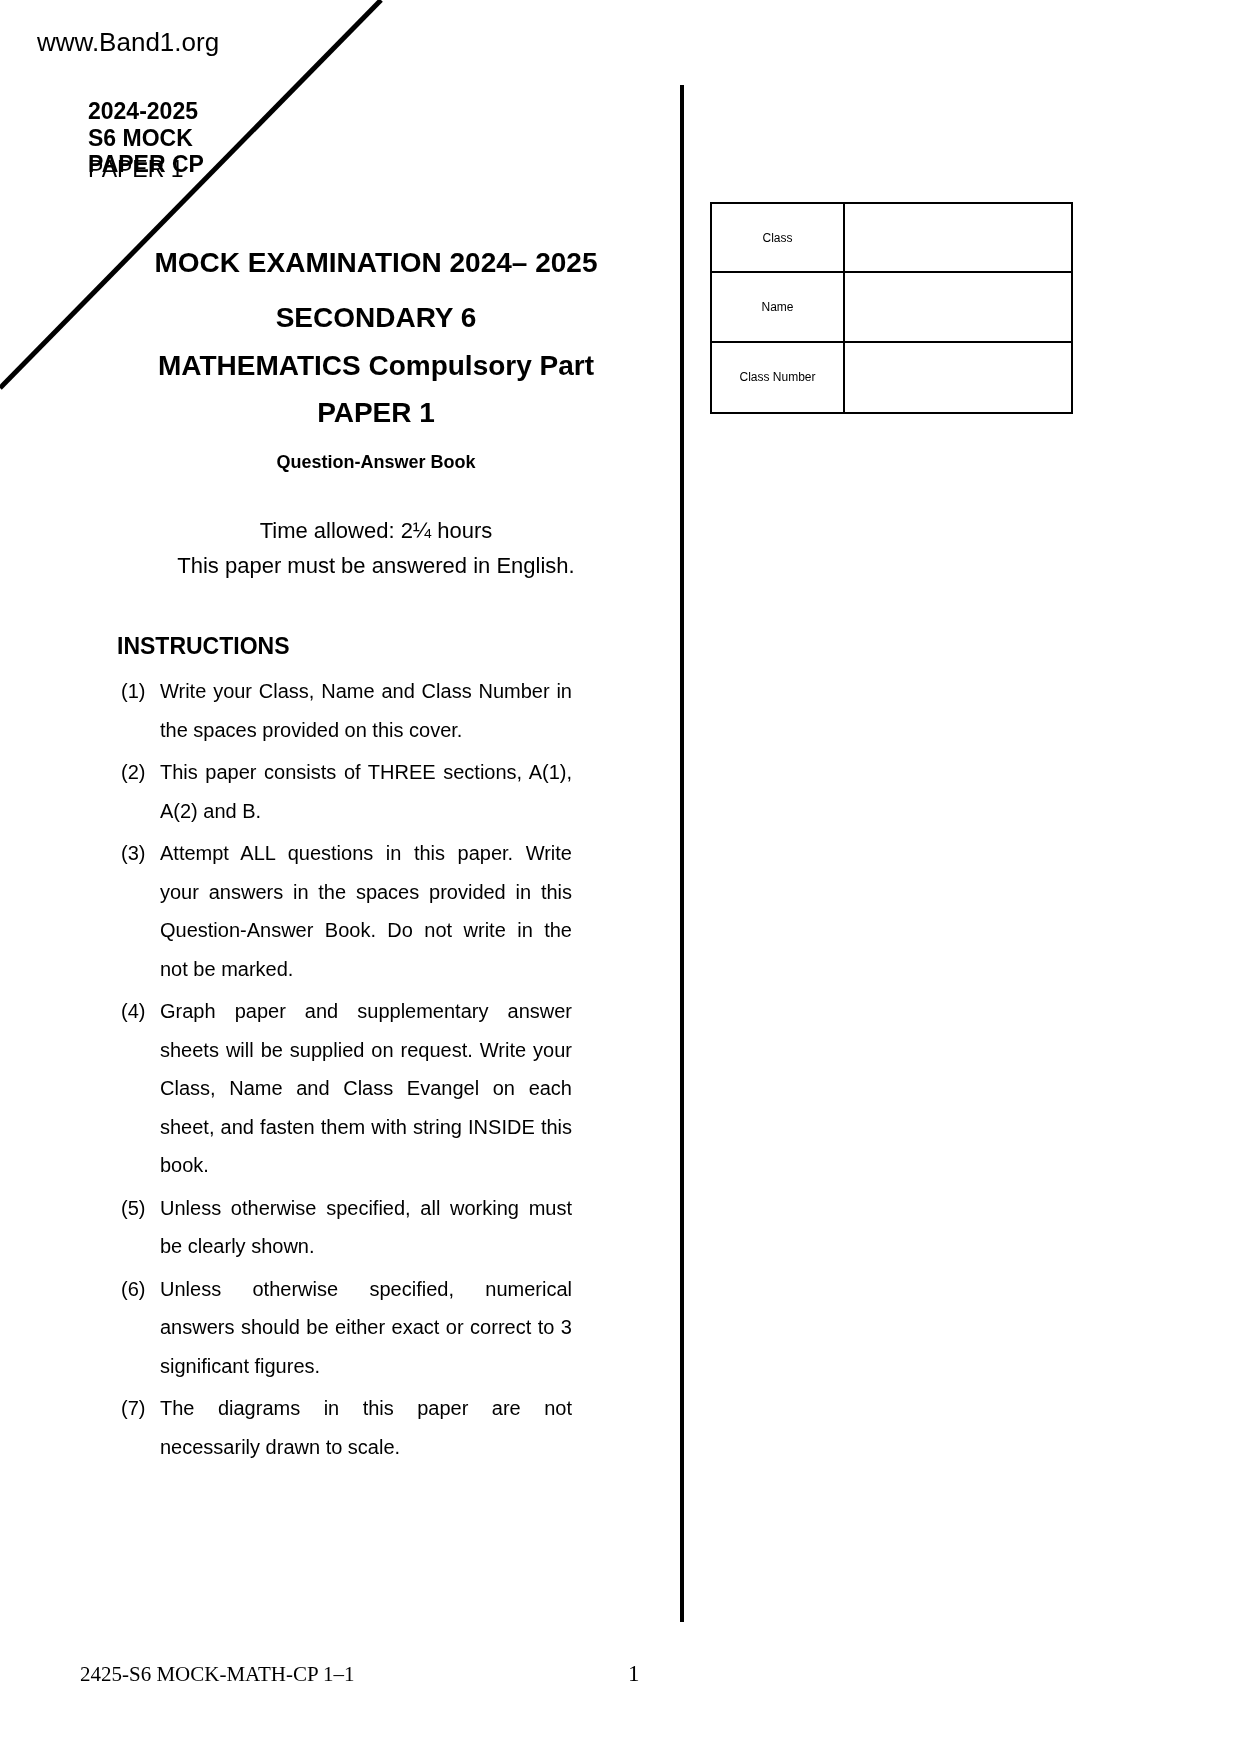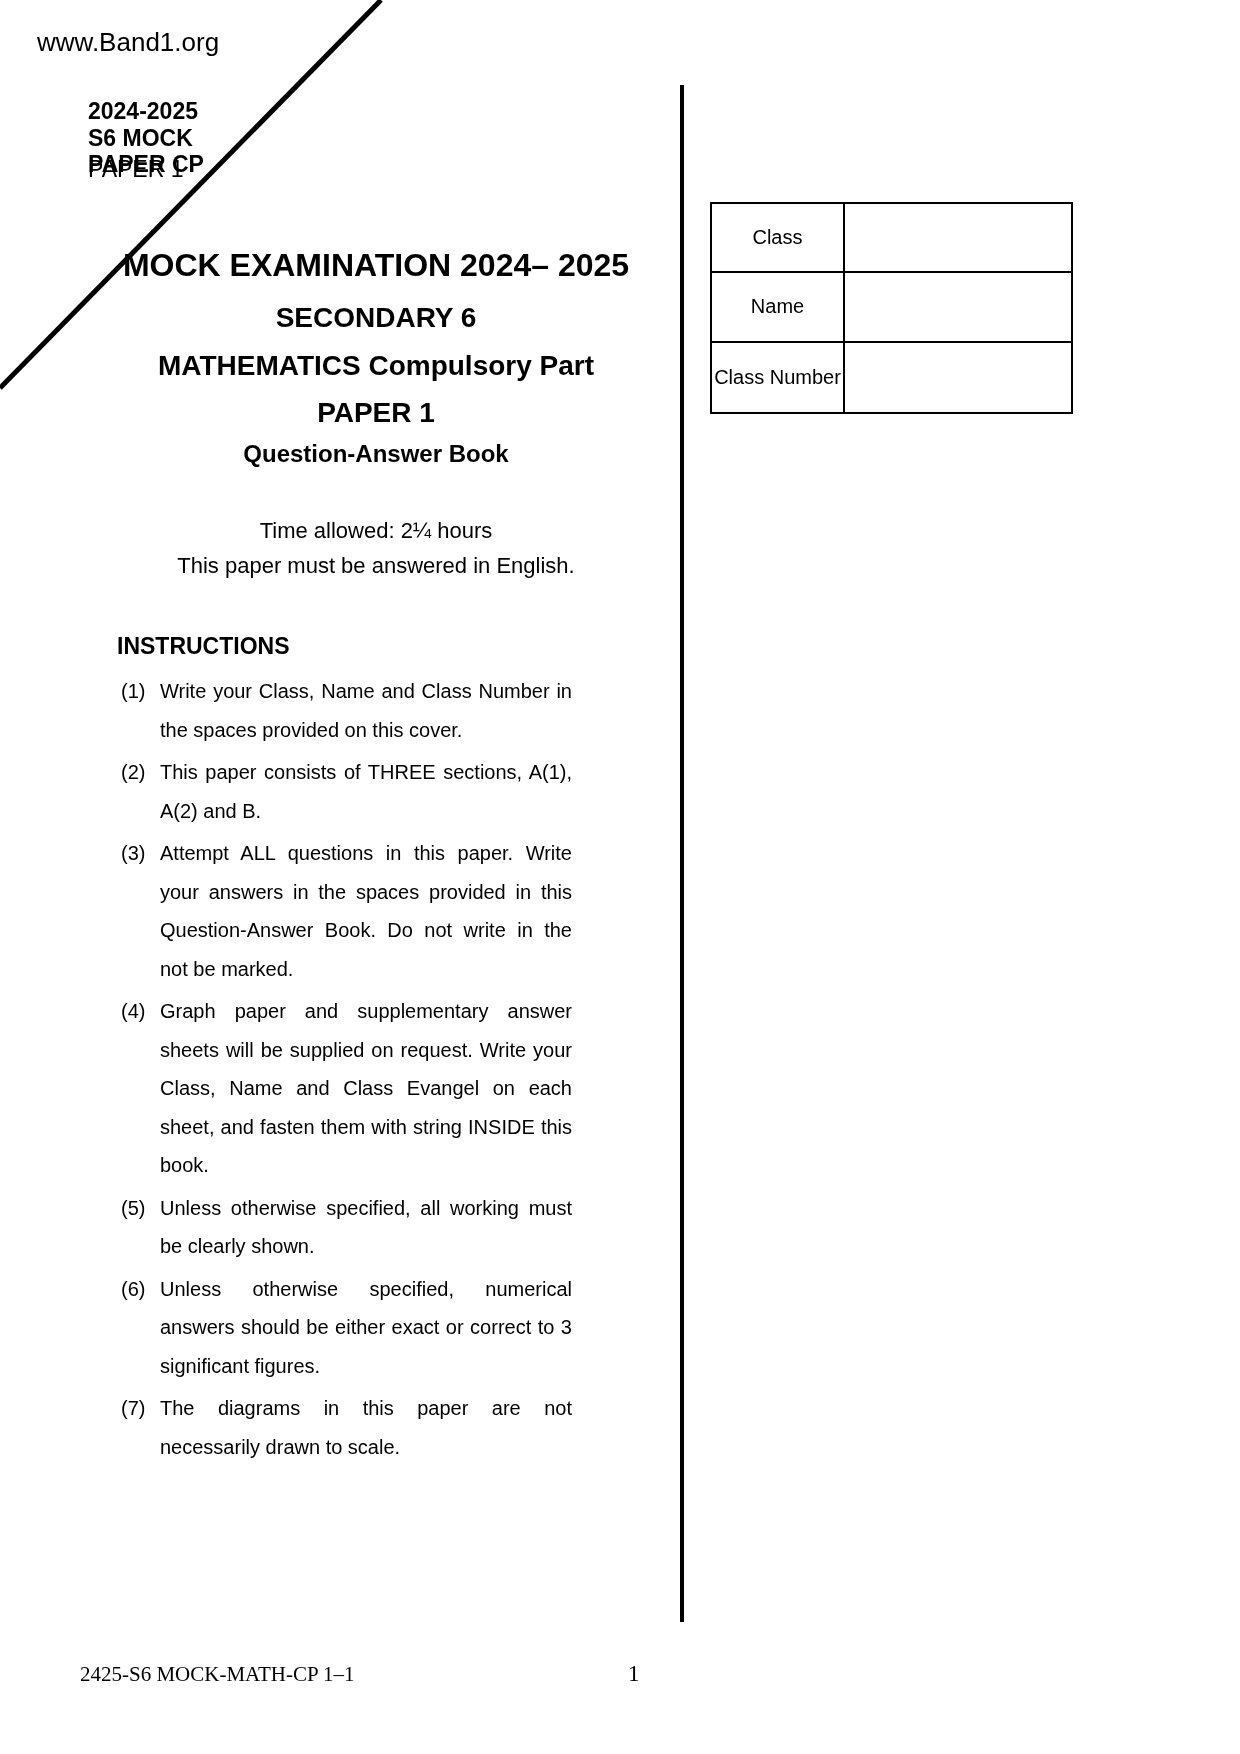--- a/index.html
+++ b/index.html
@@ -10,37 +10,37 @@
   .abs { position:absolute; }
 
   
   .watermark { left:37px; top:27px; font-size:26px; line-height:1.2; }
   .corner-block { left:88px; top:62px; font-size:23px; font-weight:bold; line-height:26.5px;margin-top:36px; }
   .corner-paper { left:88px; top:156px; font-size:23px; line-height:1.2; }
 
   
   .title-line { left:70px; width:612px; text-align:center; font-weight:bold; }
   .t-school  { top:199px; font-size:32px; }
-  .t-exam    { top:247px; font-size:32px;text-align:center; }
+  .t-exam    { top:247px; font-size:28px;text-align:center; }
   .t-level   { top:302px; font-size:28px; }
   .t-subject { top:350px; font-size:28px; }
   .t-paper   { top:397px; font-size:28px; }
-  .t-book    { top:440px; font-size:24px; }
+  .t-book    { top:452px; font-size:18px; }
   .t-time    { top:518px; font-size:22px; font-weight:normal; }
   .t-lang    { top:553px; font-size:22px; font-weight:normal; }
 
   
   .info-table {
     left:710px; top:202px; width:363px; height:212px;
     border:2px solid #000; box-sizing:border-box;
     display:grid; grid-template-columns:133px 1fr; grid-template-rows:1fr 1fr 1fr;
   }
   .tcell {
     border-bottom:2px solid #000; display:flex; align-items:center;
-    font-size:20px; box-sizing:border-box;
+    font-size:12px; box-sizing:border-box;
   }
   .tcell.label { justify-content:center; border-right:2px solid #000; text-align:center; padding:0 2px; }
   .tcell.value { justify-content:flex-start; }
   .tcell.last { border-bottom:none; }
 
   
   .instr-heading { left:117px; top:633px; font-size:23px; font-weight:bold; line-height:1.2; }
   .instr { left:120px; top:672px; width:470px; font-size:20px; }
   .instr-item { position:relative; padding-left:40px; margin-bottom:4px; }
   .instr-num { position:absolute; left:1px; top:0; line-height:38.5px; }

